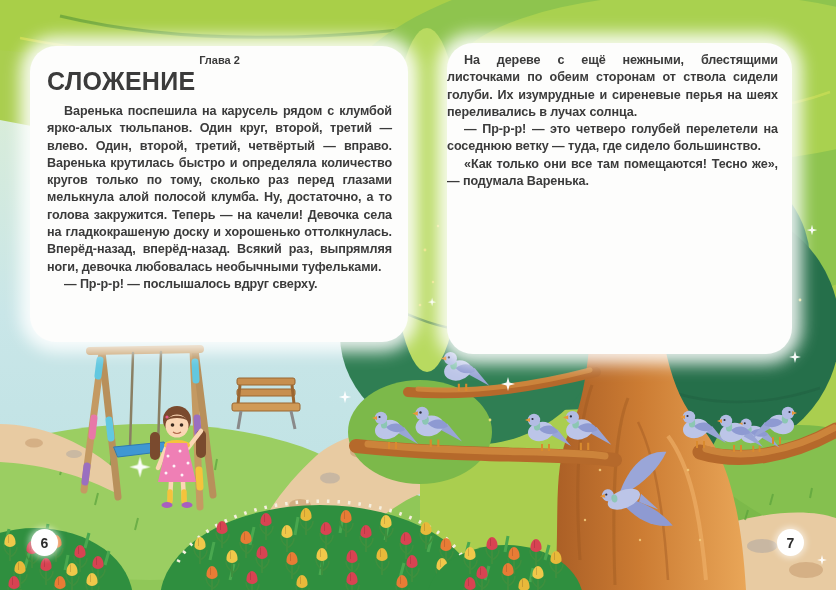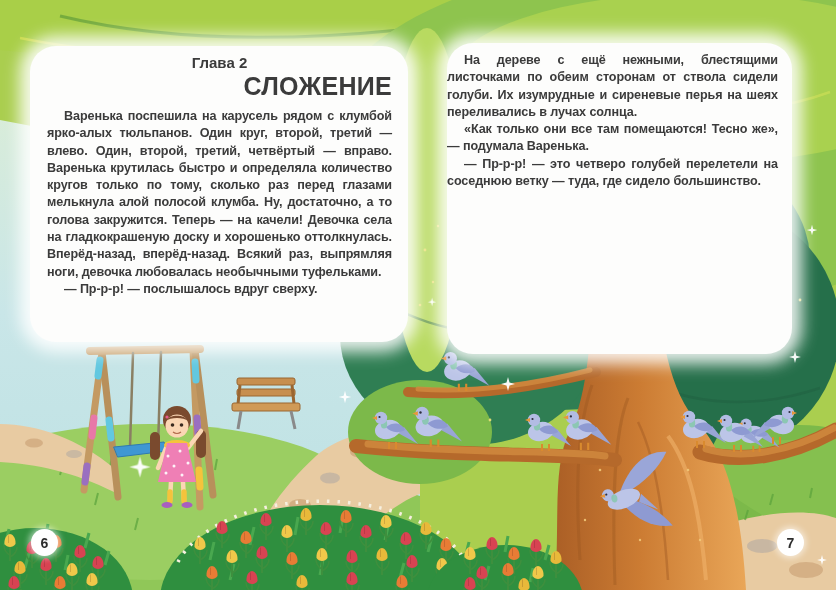--- a/index.html
+++ b/index.html
@@ -3,22 +3,22 @@
 <meta charset="utf-8">
 <style>
   html,body{margin:0;padding:0;background:#666;}
   .stage{position:relative;width:836px;height:590px;overflow:hidden;
          font-family:"Liberation Sans",sans-serif;background:#9cc84f;}
   svg.scene{position:absolute;left:0;top:0;}
   .panel{position:absolute;background:#fdfdfc;border-radius:26px;box-sizing:border-box;
          box-shadow:0 0 16px 10px rgba(255,255,255,.88);color:#3b3b3b;z-index:5;}
   .panel-left{left:30px;top:46px;width:378px;height:296px;padding:5px 16px 0 17px;}
   .panel-right{left:447px;top:43px;width:345px;height:311px;padding:9px 14px 0 0;}
-  .chapter{text-align:center;font-size:15px;font-weight:700;margin:3px 0 1px;}
-  .title{text-align:right;font-size:25px;font-weight:700;letter-spacing:.3px;margin:0 0 7px;}
+  .chapter{text-align:center;font-size:11px;font-weight:700;margin:3px 0 1px;}
+  .title{text-align:left;font-size:25px;font-weight:700;letter-spacing:.3px;margin:0 0 7px;}
   .panel p{margin:0;text-indent:17px;text-align:justify;font-size:12.6px;line-height:17.3px;
            font-weight:700;letter-spacing:-.1px;}
   .page-num{position:absolute;width:27px;height:27px;border-radius:50%;background:#fff;
             display:flex;align-items:center;justify-content:center;font-weight:700;
             font-size:14px;color:#2d2d2d;z-index:6;box-shadow:0 0 6px 2px rgba(255,255,255,.6);}
   .pn-left{left:31px;top:529px;}
   .pn-right{left:777px;top:529px;}
 </style>
 </head>
 <body>
@@ -305,20 +305,20 @@
 
   <div class="panel panel-left">
     <div class="chapter">Глава 2</div>
     <div class="title">СЛОЖЕНИЕ</div>
     <p>Варенька поспешила на карусель рядом с клумбой ярко-алых тюльпанов. Один круг, второй, третий — влево. Один, второй, третий, четвёртый — вправо. Варенька крутилась быстро и определяла количество кругов только по тому, сколько раз перед глазами мелькнула алой полосой клумба. Ну, достаточно, а то голова закружится. Теперь — на качели! Девочка села на гладкокрашеную доску и хорошенько оттолкнулась. Вперёд-назад, вперёд-назад. Всякий раз, выпрямляя ноги, девочка любовалась необычными туфельками.</p>
     <p>— Пр-р-р! — послышалось вдруг сверху.</p>
   </div>
 
   <div class="panel panel-right">
     <p>На дереве с ещё нежными, блестящими листочками по обеим сторонам от ствола сидели голуби. Их изумрудные и сиреневые перья на шеях переливались в лучах солнца.</p>
+    <p>— Пр-р-р! — это четверо голубей перелетели на соседнюю ветку — туда, где сидело большинство.</p>
     <p>«Как только они все там помещаются! Тесно же», — подумала Варенька.</p>
-    <p>— Пр-р-р! — это четверо голубей перелетели на соседнюю ветку — туда, где сидело большинство.</p>
   </div>
 
   <div class="page-num pn-left">6</div>
   <div class="page-num pn-right">7</div>
 
 </div>
 
 </body></html>

